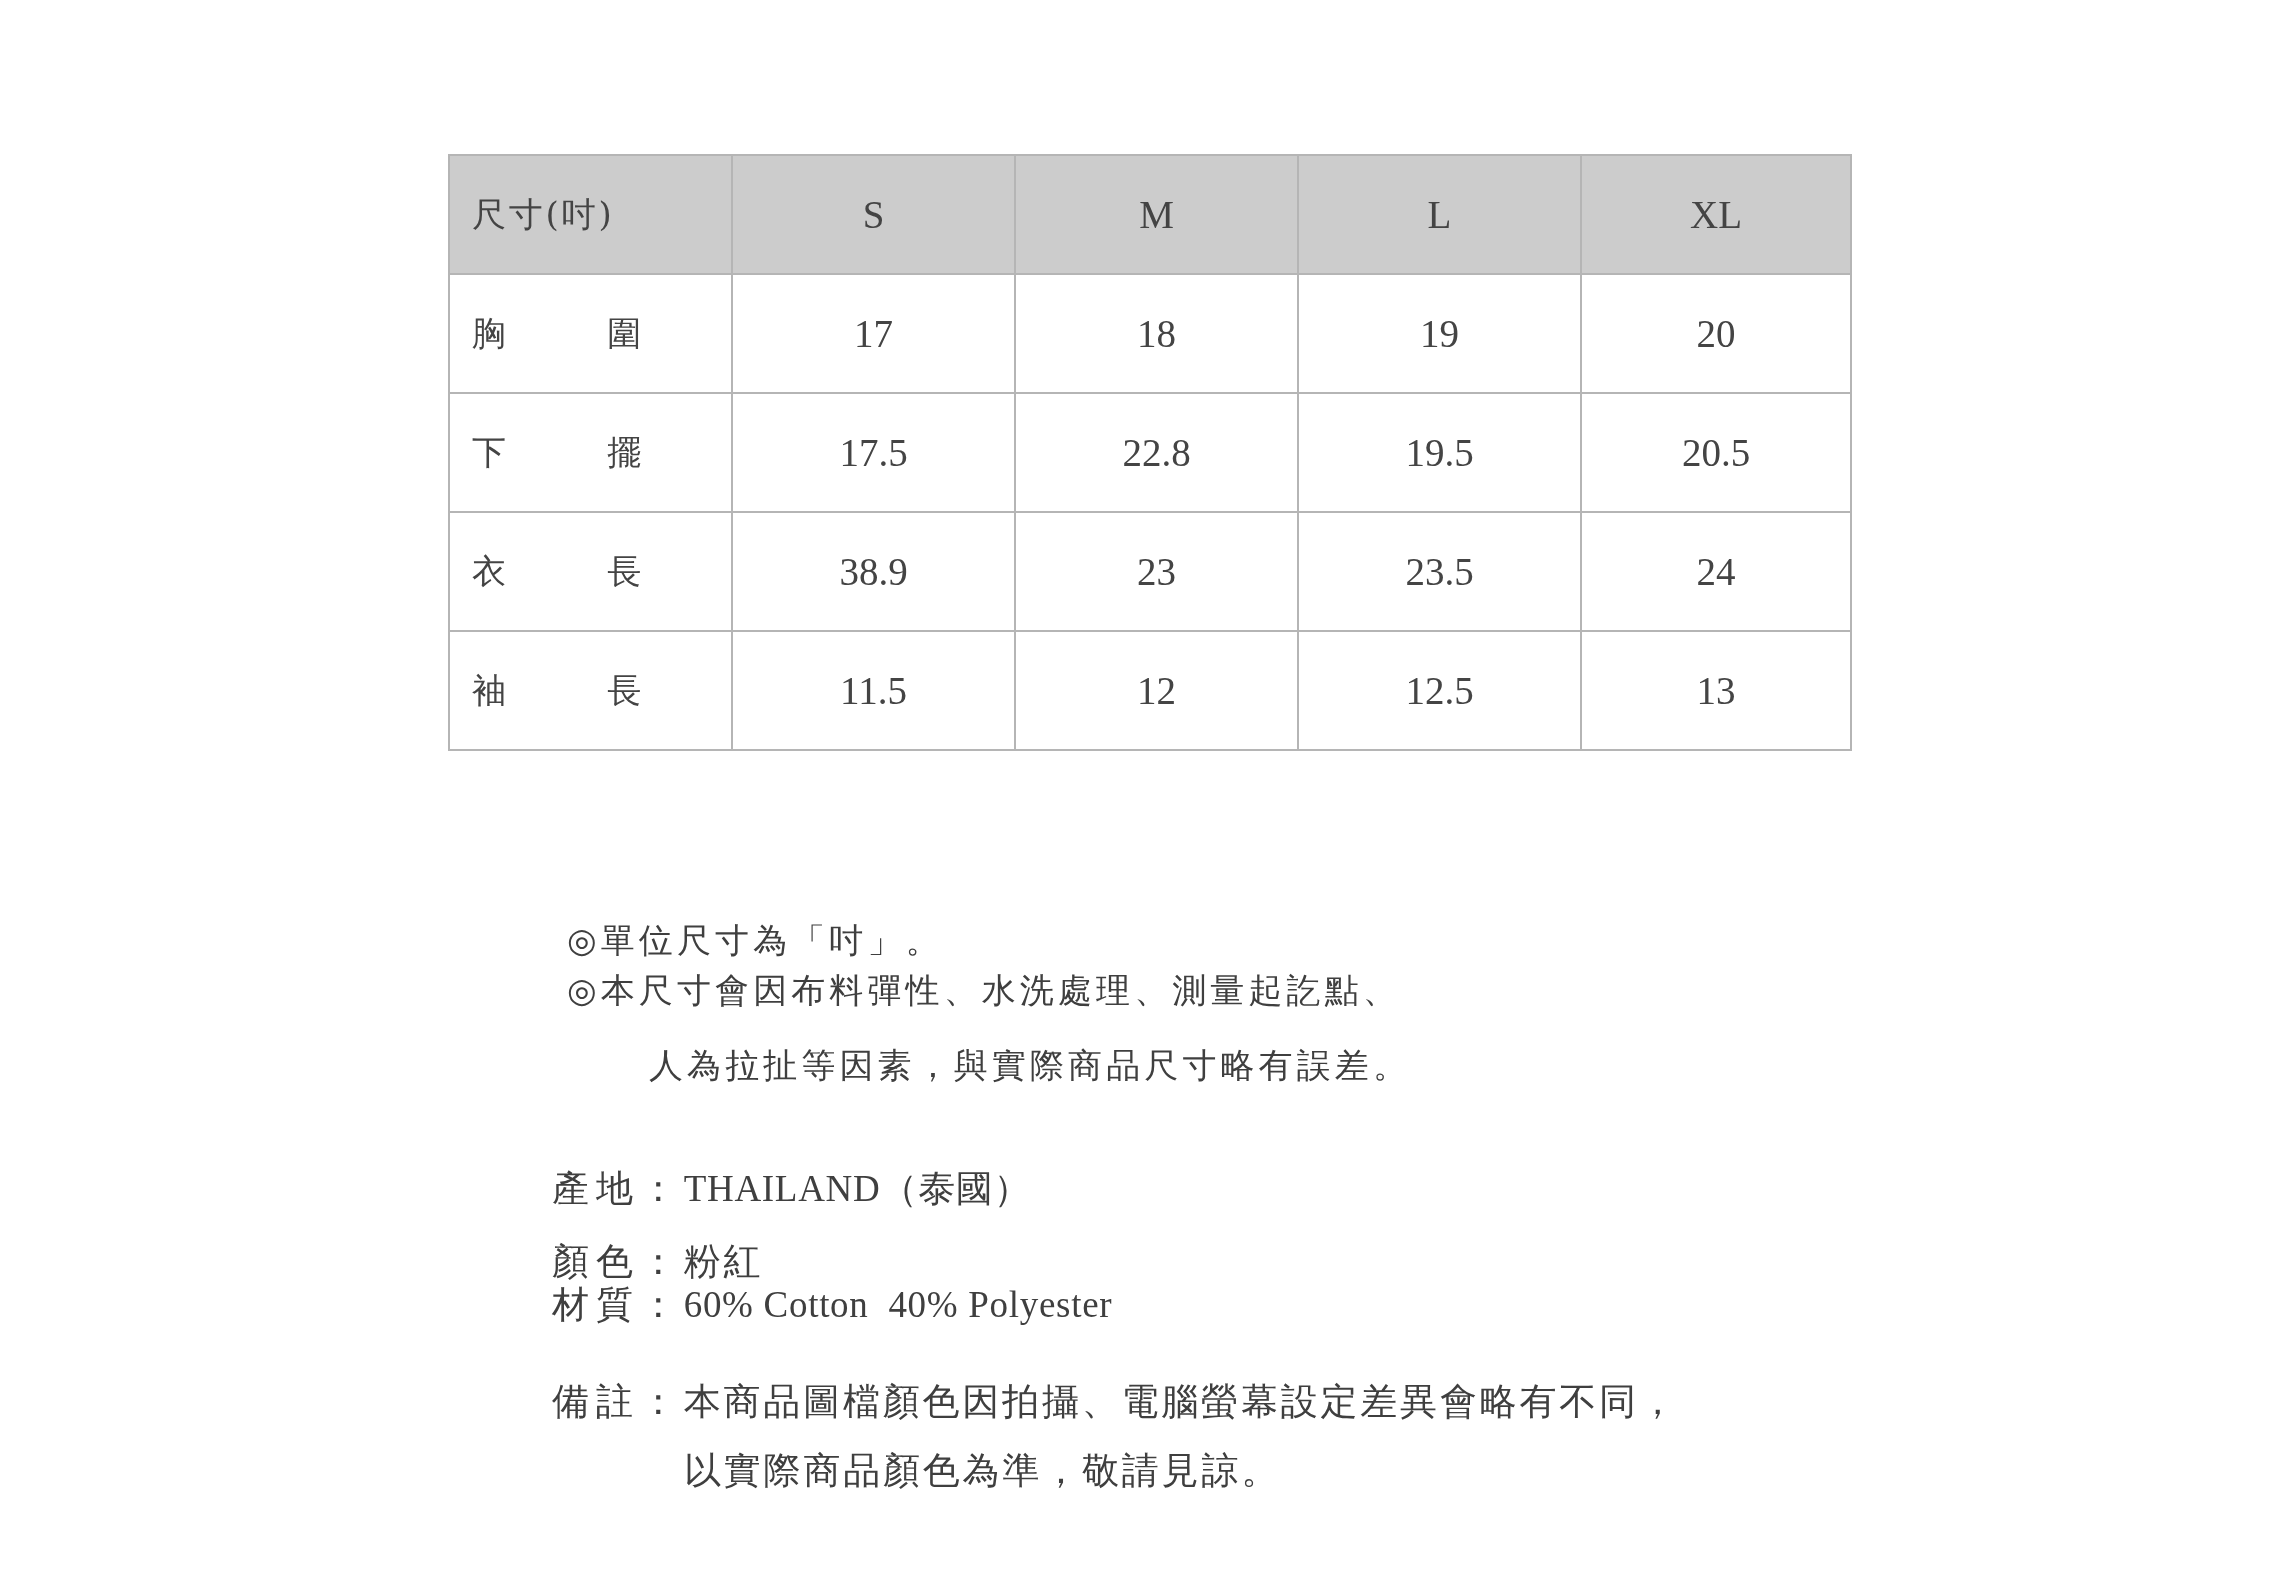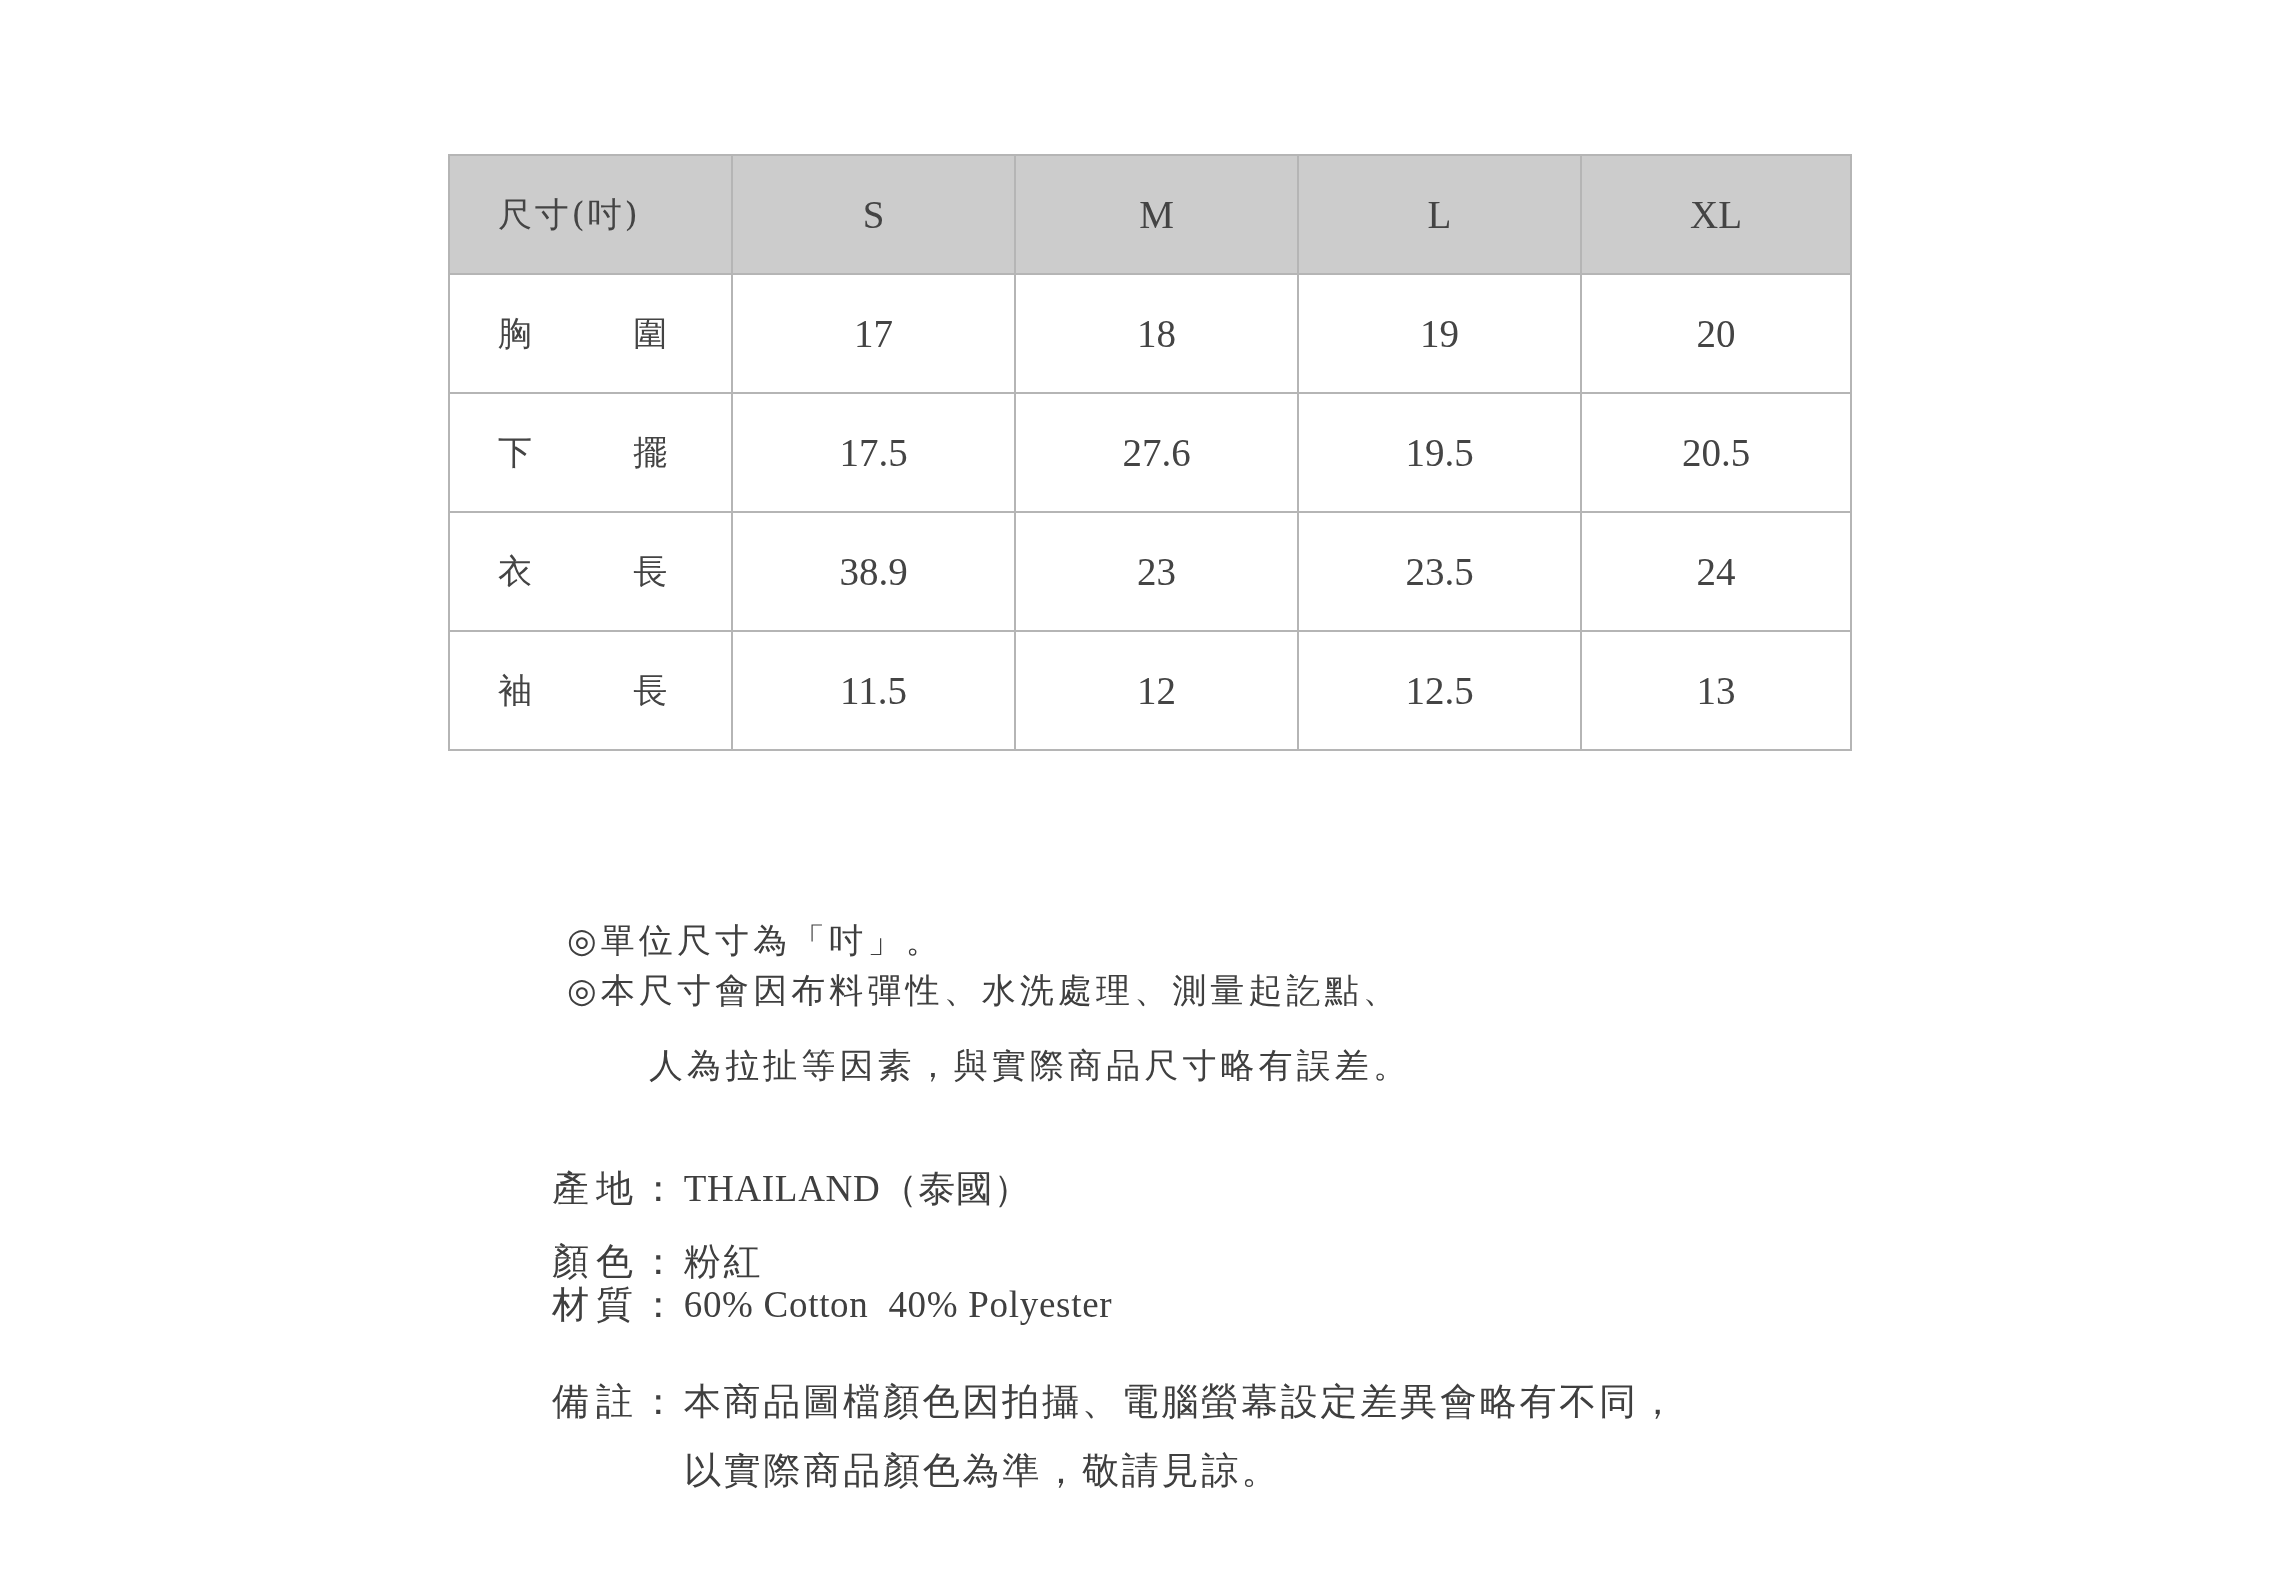--- a/index.html
+++ b/index.html
@@ -4,21 +4,21 @@
 <style>
   html, body { margin:0; padding:0; background:#ffffff; }
   body { width:2295px; height:1596px; position:relative; overflow:hidden;
          font-family:"DejaVu Serif", "Liberation Serif", serif; color:#3f3f3f; }
   .size-table { position:absolute; left:448px; top:154px; width:1402px;
                 border-collapse:collapse; table-layout:fixed; }
   .size-table td { border:2.1px solid #b5b5b5; height:117px; text-align:center;
                    vertical-align:middle; font-size:39px; padding:0;
                    font-family:"Liberation Serif", serif; color:#444; }
   .size-table tr.head td { background:#cccccc; }
-  .size-table td.rowlabel { text-align:left; padding-left:48px; letter-spacing:2.8px;
+  .size-table td.rowlabel { text-align:left; padding-left:22px; letter-spacing:2.8px;
                             font-family:"DejaVu Serif", serif; font-size:34px; }
   .rowlabel .pair { display:flex; justify-content:space-between; width:172px; }
   .note-line { position:absolute; white-space:nowrap; letter-spacing:4.1px; }
   .info { position:absolute; left:552px; font-size:37px; white-space:nowrap; letter-spacing:2.8px; }
   .info .lab { letter-spacing:6.9px;margin-top:29px; }
   .info .val-latin { font-family:"Liberation Serif", serif; letter-spacing:0.7px; }
 </style>
 </head>
 <body>
 
@@ -51,21 +51,21 @@
     <td>20</td>
   </tr>
   <tr>
     <td class="rowlabel">
           <div class="pair">
             <span>下</span>
             <span>擺</span>
           </div>
         </td>
     <td>17.5</td>
-    <td>27.6</td>
+    <td>22.8</td>
     <td>19.5</td>
     <td>20.5</td>
   </tr>
   <tr>
     <td class="rowlabel">
           <div class="pair">
             <span>衣</span>
             <span>長</span>
           </div>
         </td>

